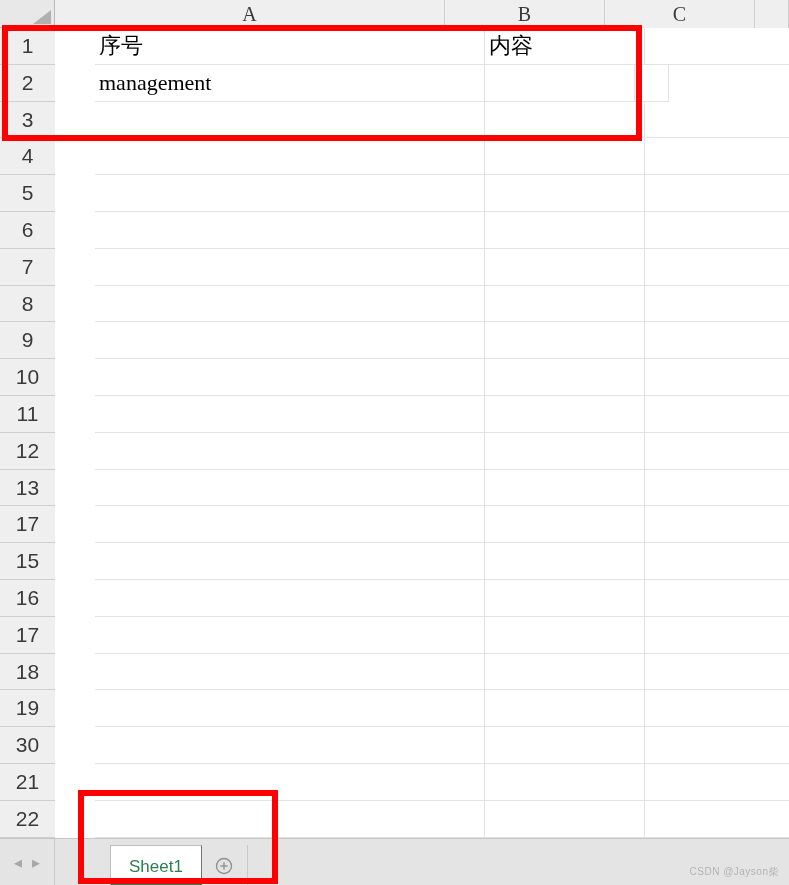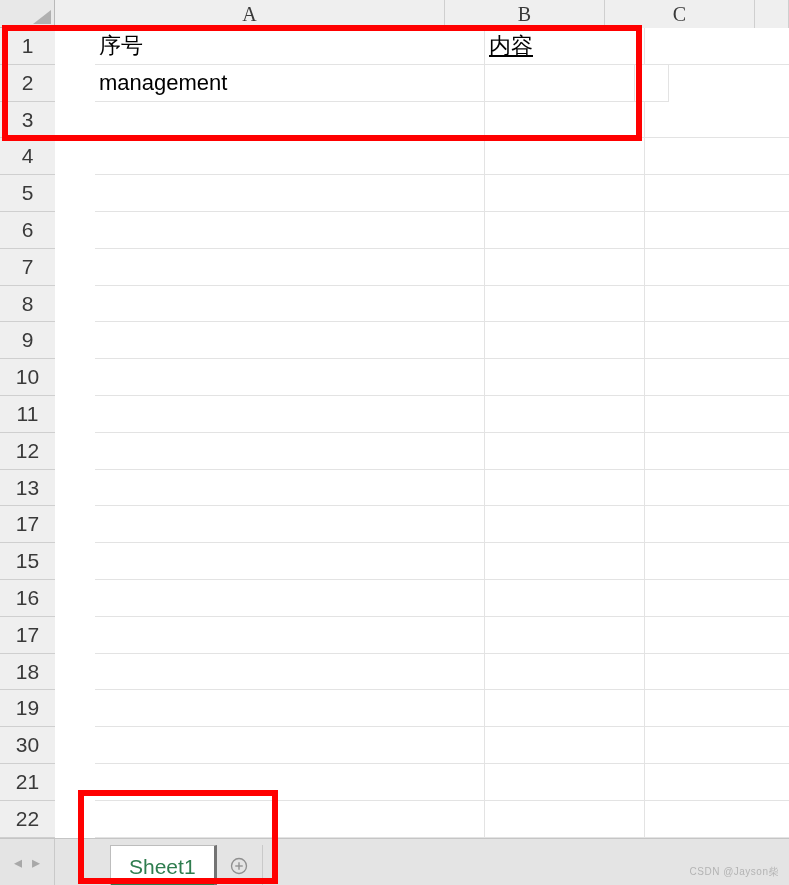--- a/index.html
+++ b/index.html
@@ -99,25 +99,25 @@
     line-height: 36.8px;
     padding-left: 4px;
     border-right: 1px solid #e3e3e3;
     border-bottom: 1px solid #e3e3e3;
     font-size: 22px;
     color: #000;
     white-space: nowrap;
     overflow: hidden;
   }
   .cell.cA { width: 390px; }
-  .cell.cB { width: 160px; text-decoration: underline; }
+  .cell.cB { width: 160px; }
   .cell.cC { width: 150px; }
   .cell.cR { width: 34px; }
 
-  .cell.eng { font-family: Liberation Sans, sans-serif; }
+  .cell.eng { font-family: Liberation Serif, serif; }
 
   
   .annot {
     position: absolute;
     border: 6px solid #ff0000;
     pointer-events: none;
   }
   .annot-top {
     top: 25px; left: 2px;
     width: 640px; height: 116px;
@@ -151,23 +151,23 @@
     width: 55px;
   }
   .sheet-tab {
     margin-top: 6px;
     height: 41px;
     line-height: 41px;
     padding: 0 18px;
     background: #ffffff;
     border-top: 1px solid #bdbdbd;
     border-left: 1px solid #bdbdbd;
-    border-right: 3px solid #737373;
+    border-right: 1px solid #737373;
     font-family: Arial, sans-serif;
-    font-size: 21px;
+    font-size: 17px;
     color: #2f7d4f;
     position: relative;
   }
   .sheet-tab::after{
     content:"";
     position:absolute;
     left:0;right:0;bottom:0;height:3px;
     background:#2f7d4f;
   }
   .add-sheet {

